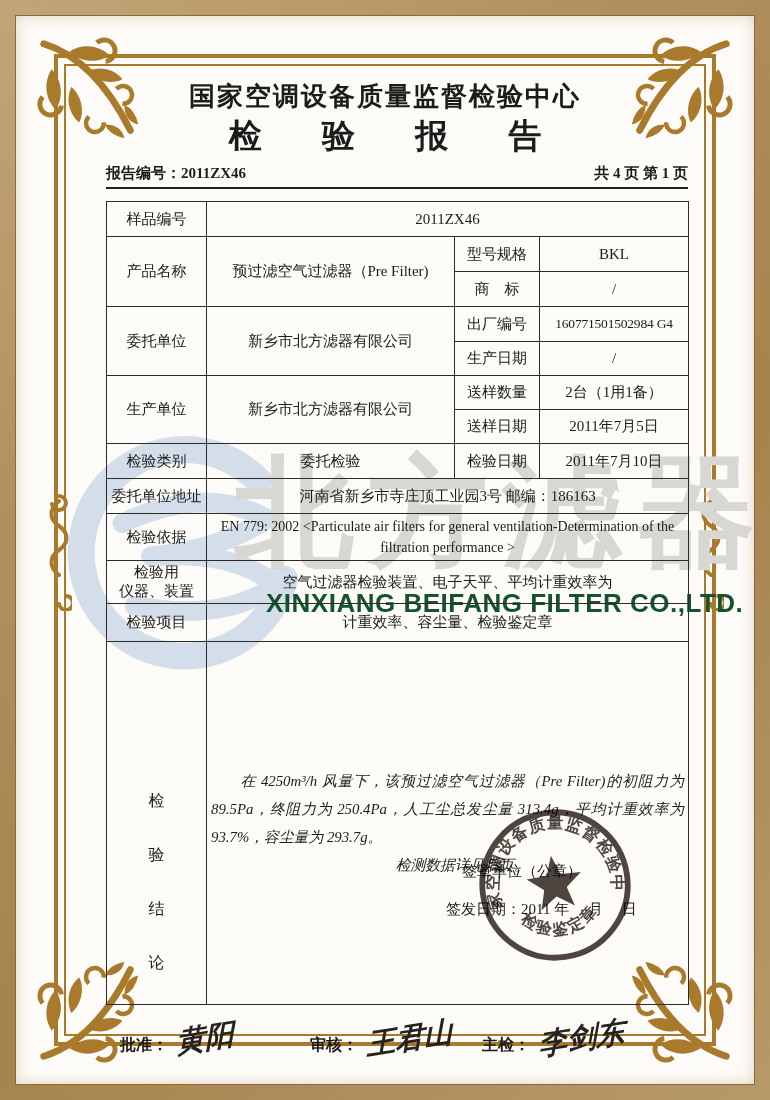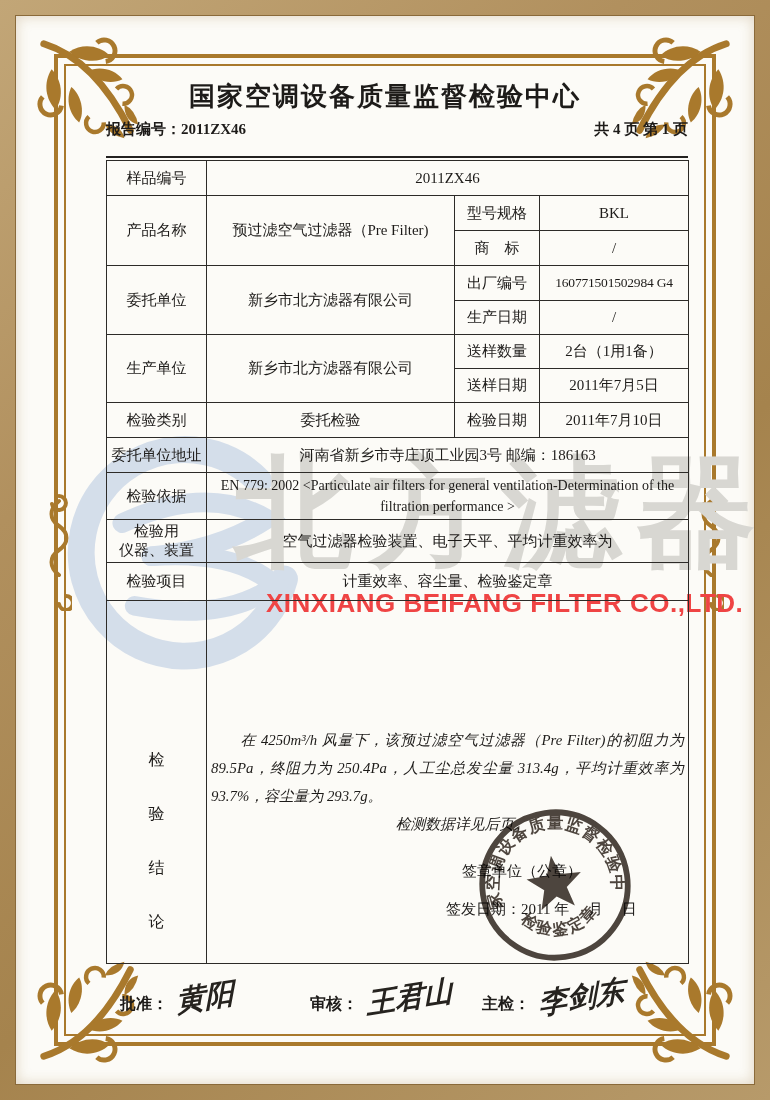--- a/index.html
+++ b/index.html
@@ -20,31 +20,31 @@
   .corner.br{right:30px;bottom:30px;transform:scale(-1,-1);}
   .scroll{position:absolute;width:26px;height:122px;top:50%;transform:translateY(-50%);}
   .scroll.left{left:46px;}
   .scroll.right{right:46px;}
 
   
   .wm-logo{position:absolute;left:50px;top:424px;width:252px;height:248px;opacity:.55;z-index:1;}
   .wm-cn{position:absolute;left:234px;top:448px;z-index:1;font-weight:bold;font-size:120px;line-height:1.1;
          letter-spacing:14px;color:#d8d7d2;white-space:nowrap;font-family:"Liberation Serif",serif;}
   .wm-en{position:absolute;left:266px;top:588px;z-index:1;font-weight:bold;font-size:26px;letter-spacing:.5px;
-         color:#ef4444;white-space:nowrap;font-family:"Liberation Sans",sans-serif;}
+         color:#14532d;white-space:nowrap;font-family:"Liberation Sans",sans-serif;}
 
   
   .content{position:absolute;inset:66px;z-index:2;}
   .doc{margin:0 16px 0 40px;}
   .org-name{margin:16px 0 0;text-align:center;font-size:26px;font-weight:bold;letter-spacing:2px;line-height:30px;}
   .main-title{margin:4px 0 0;text-align:center;font-size:33px;font-weight:bold;letter-spacing:26px;text-indent:26px;line-height:40px;}
   .report-line{display:flex;justify-content:space-between;align-items:flex-end;margin-top:8px;
-               font-size:15px;font-weight:bold;padding-bottom:17px;border-bottom:2px solid #232120;}
-
-  table.main{border-collapse:collapse;width:582px;table-layout:fixed;margin-top:2px;font-size:15px;padding-left:48px;}
+               font-size:15px;font-weight:bold;padding-bottom:4px;border-bottom:2px solid #232120;}
+
+  table.main{border-collapse:collapse;width:582px;table-layout:fixed;margin-top:12px;font-size:15px;padding-left:48px;}
   table.main td{border:1.6px solid #2d2b28;text-align:center;vertical-align:middle;padding:1px 4px;background:transparent;}
   td.val-left{text-align:left;padding-left:12px;}
   .h32 td{height:32px;} .h31 td{height:31px;} .h44 td{height:44px;} .h40 td{height:40px;} .h35 td{height:35px;}
   td.small{font-size:13.5px;letter-spacing:-0.2px;}
   td.en-cell{font-size:14px;line-height:1.5;padding:2px 8px;}
   .two-line{line-height:1.25;}
   td.concl-lbl{height:360px;vertical-align:top;}
   .vchars{display:flex;flex-direction:column;align-items:center;padding-top:118px;font-size:16px;}
   .vchars span{line-height:54px;}
   td.concl-cell{vertical-align:top;text-align:left;padding:44px 14px 0 14px;font-style:italic;}
@@ -120,20 +120,21 @@
       <path d="M200,55 A100,100 0 1 0 225,150" stroke-width="26"></path>
       <path d="M68,96 Q150,58 208,92 Q162,122 96,128" stroke-width="19"></path>
       <path d="M96,128 Q178,122 216,156 Q168,192 80,176" stroke-width="19"></path>
     </g>
   </svg>
   <div class="wm-cn">北方滤器</div>
   <div class="wm-en">XINXIANG BEIFANG FILTER CO.,LTD.</div>
 
   <div class="content">
     <h1 class="org-name">国家空调设备质量监督检验中心</h1>
+    <h2 class="main-title">检 验 报 告</h2>
 
     <div class="doc">
       <div class="report-line">
         <span>报告编号：2011ZX46</span>
         <span>共 4 页 第 1 页</span>
       </div>
 
       <table class="main">
         <colgroup>
             <col style="width:100px">

